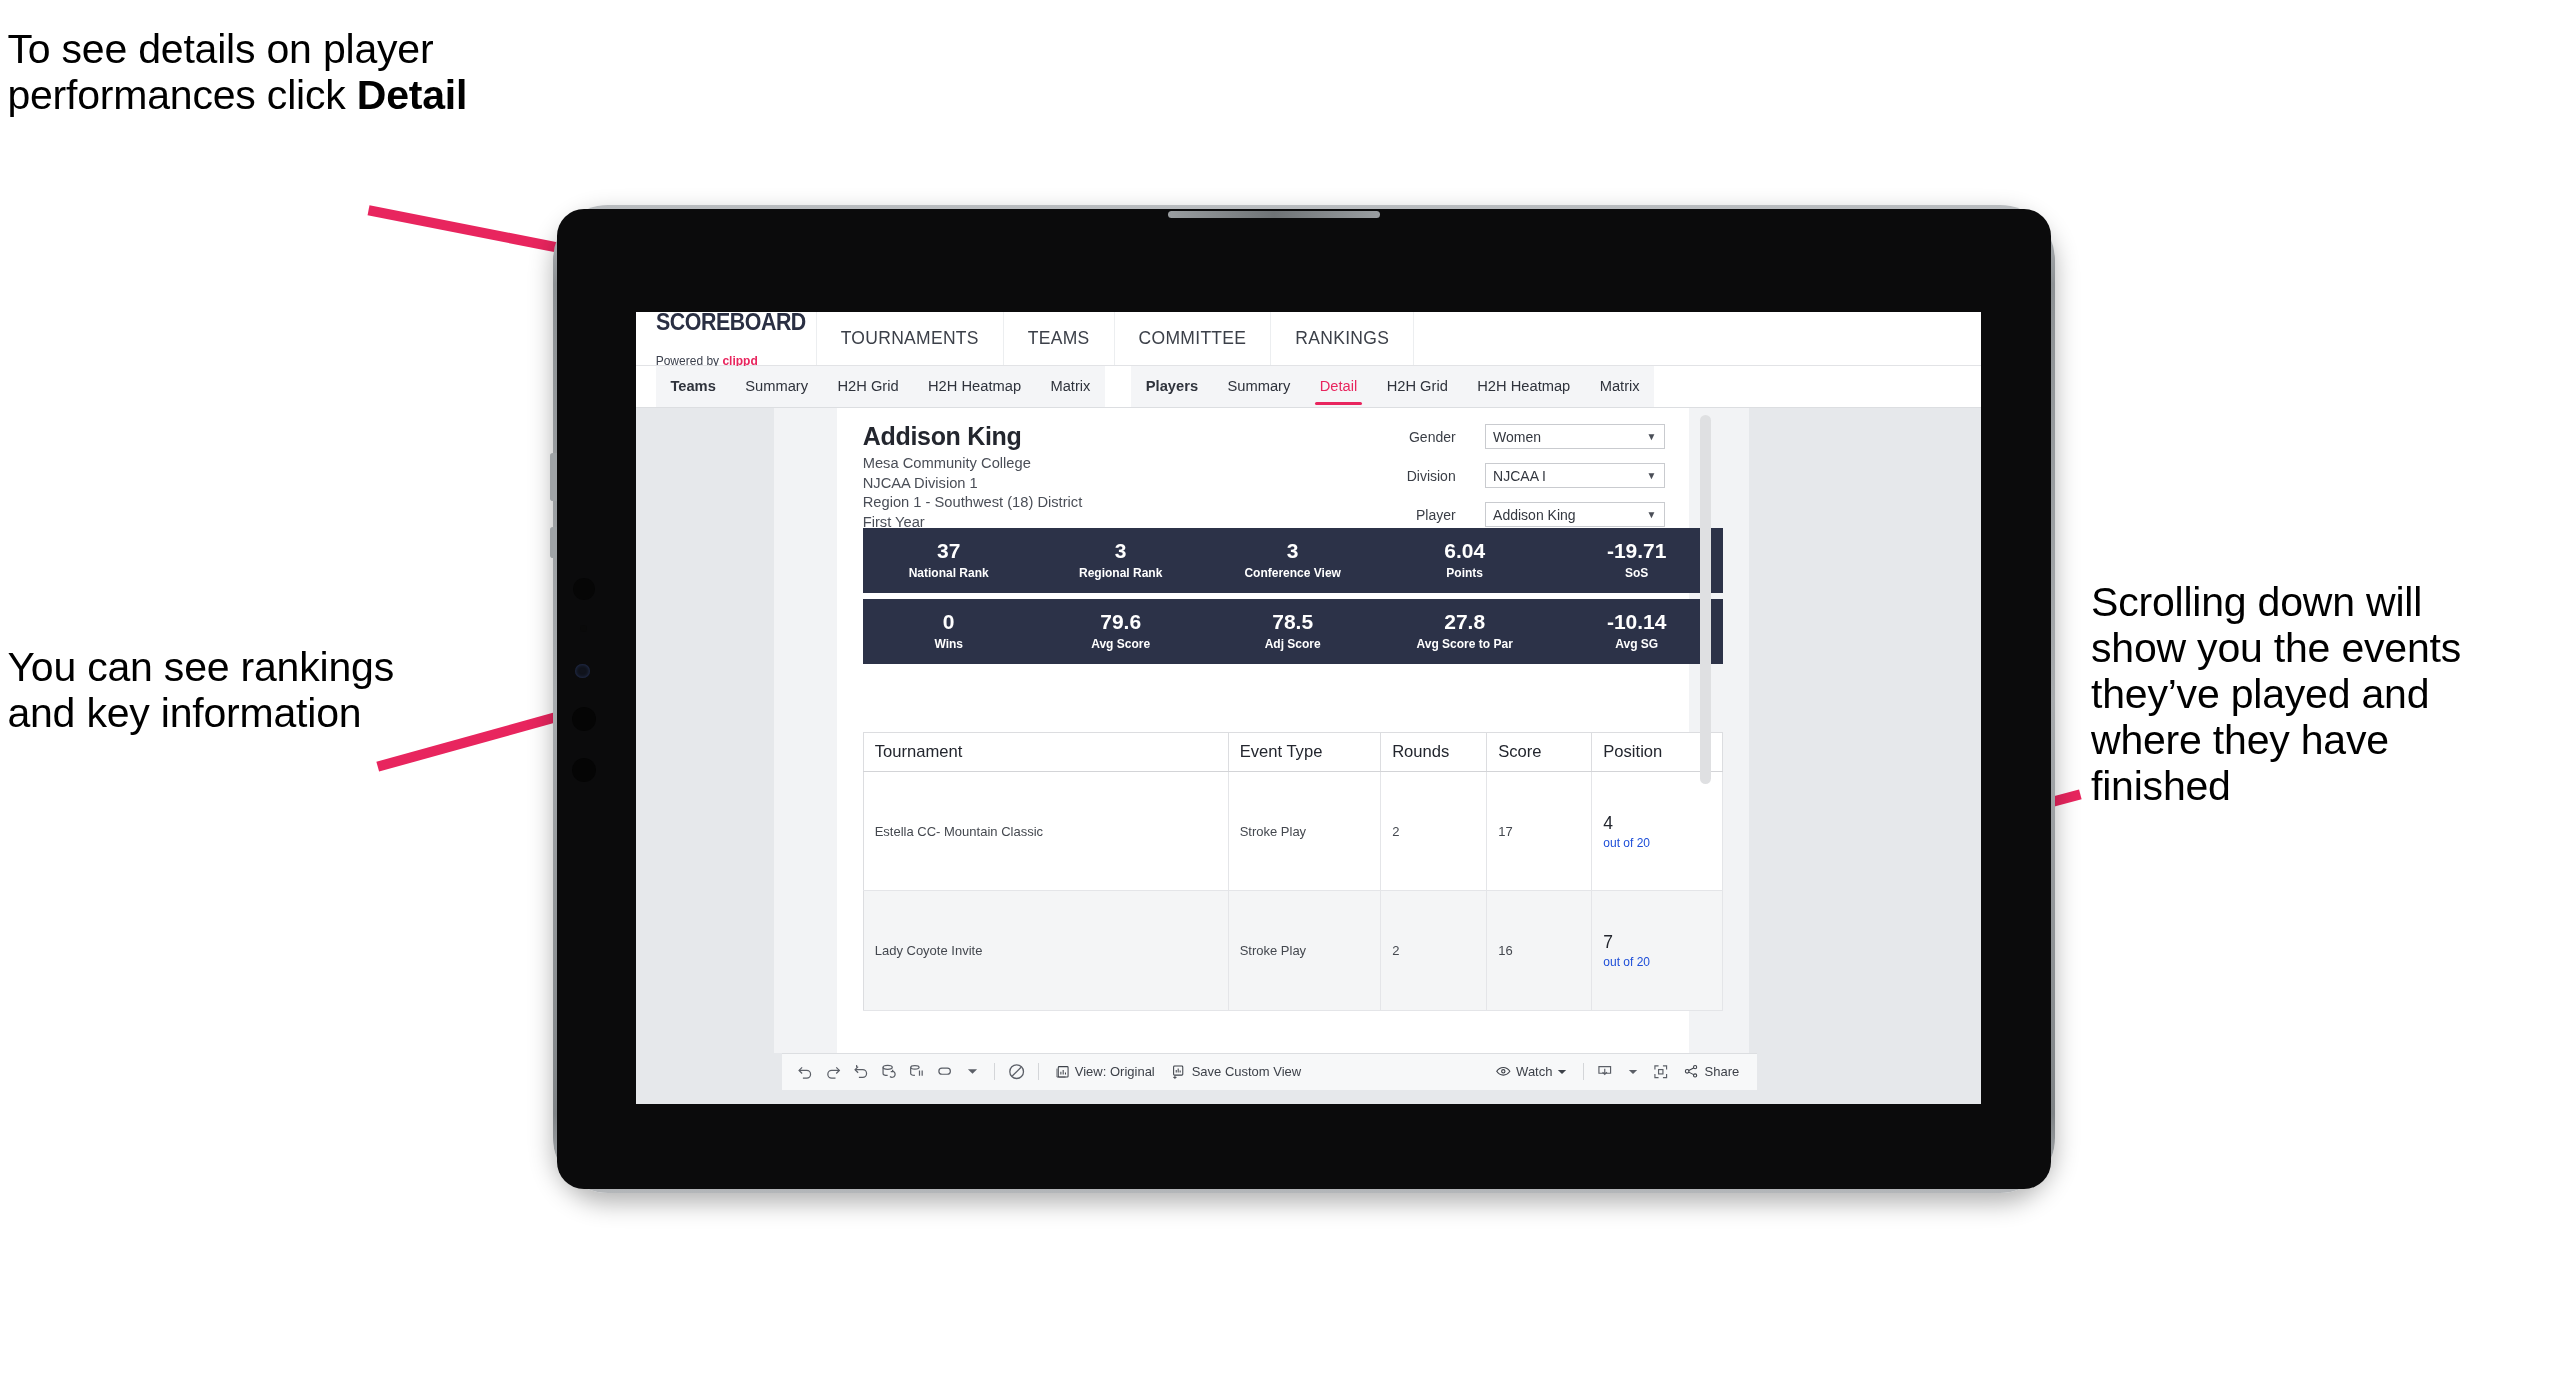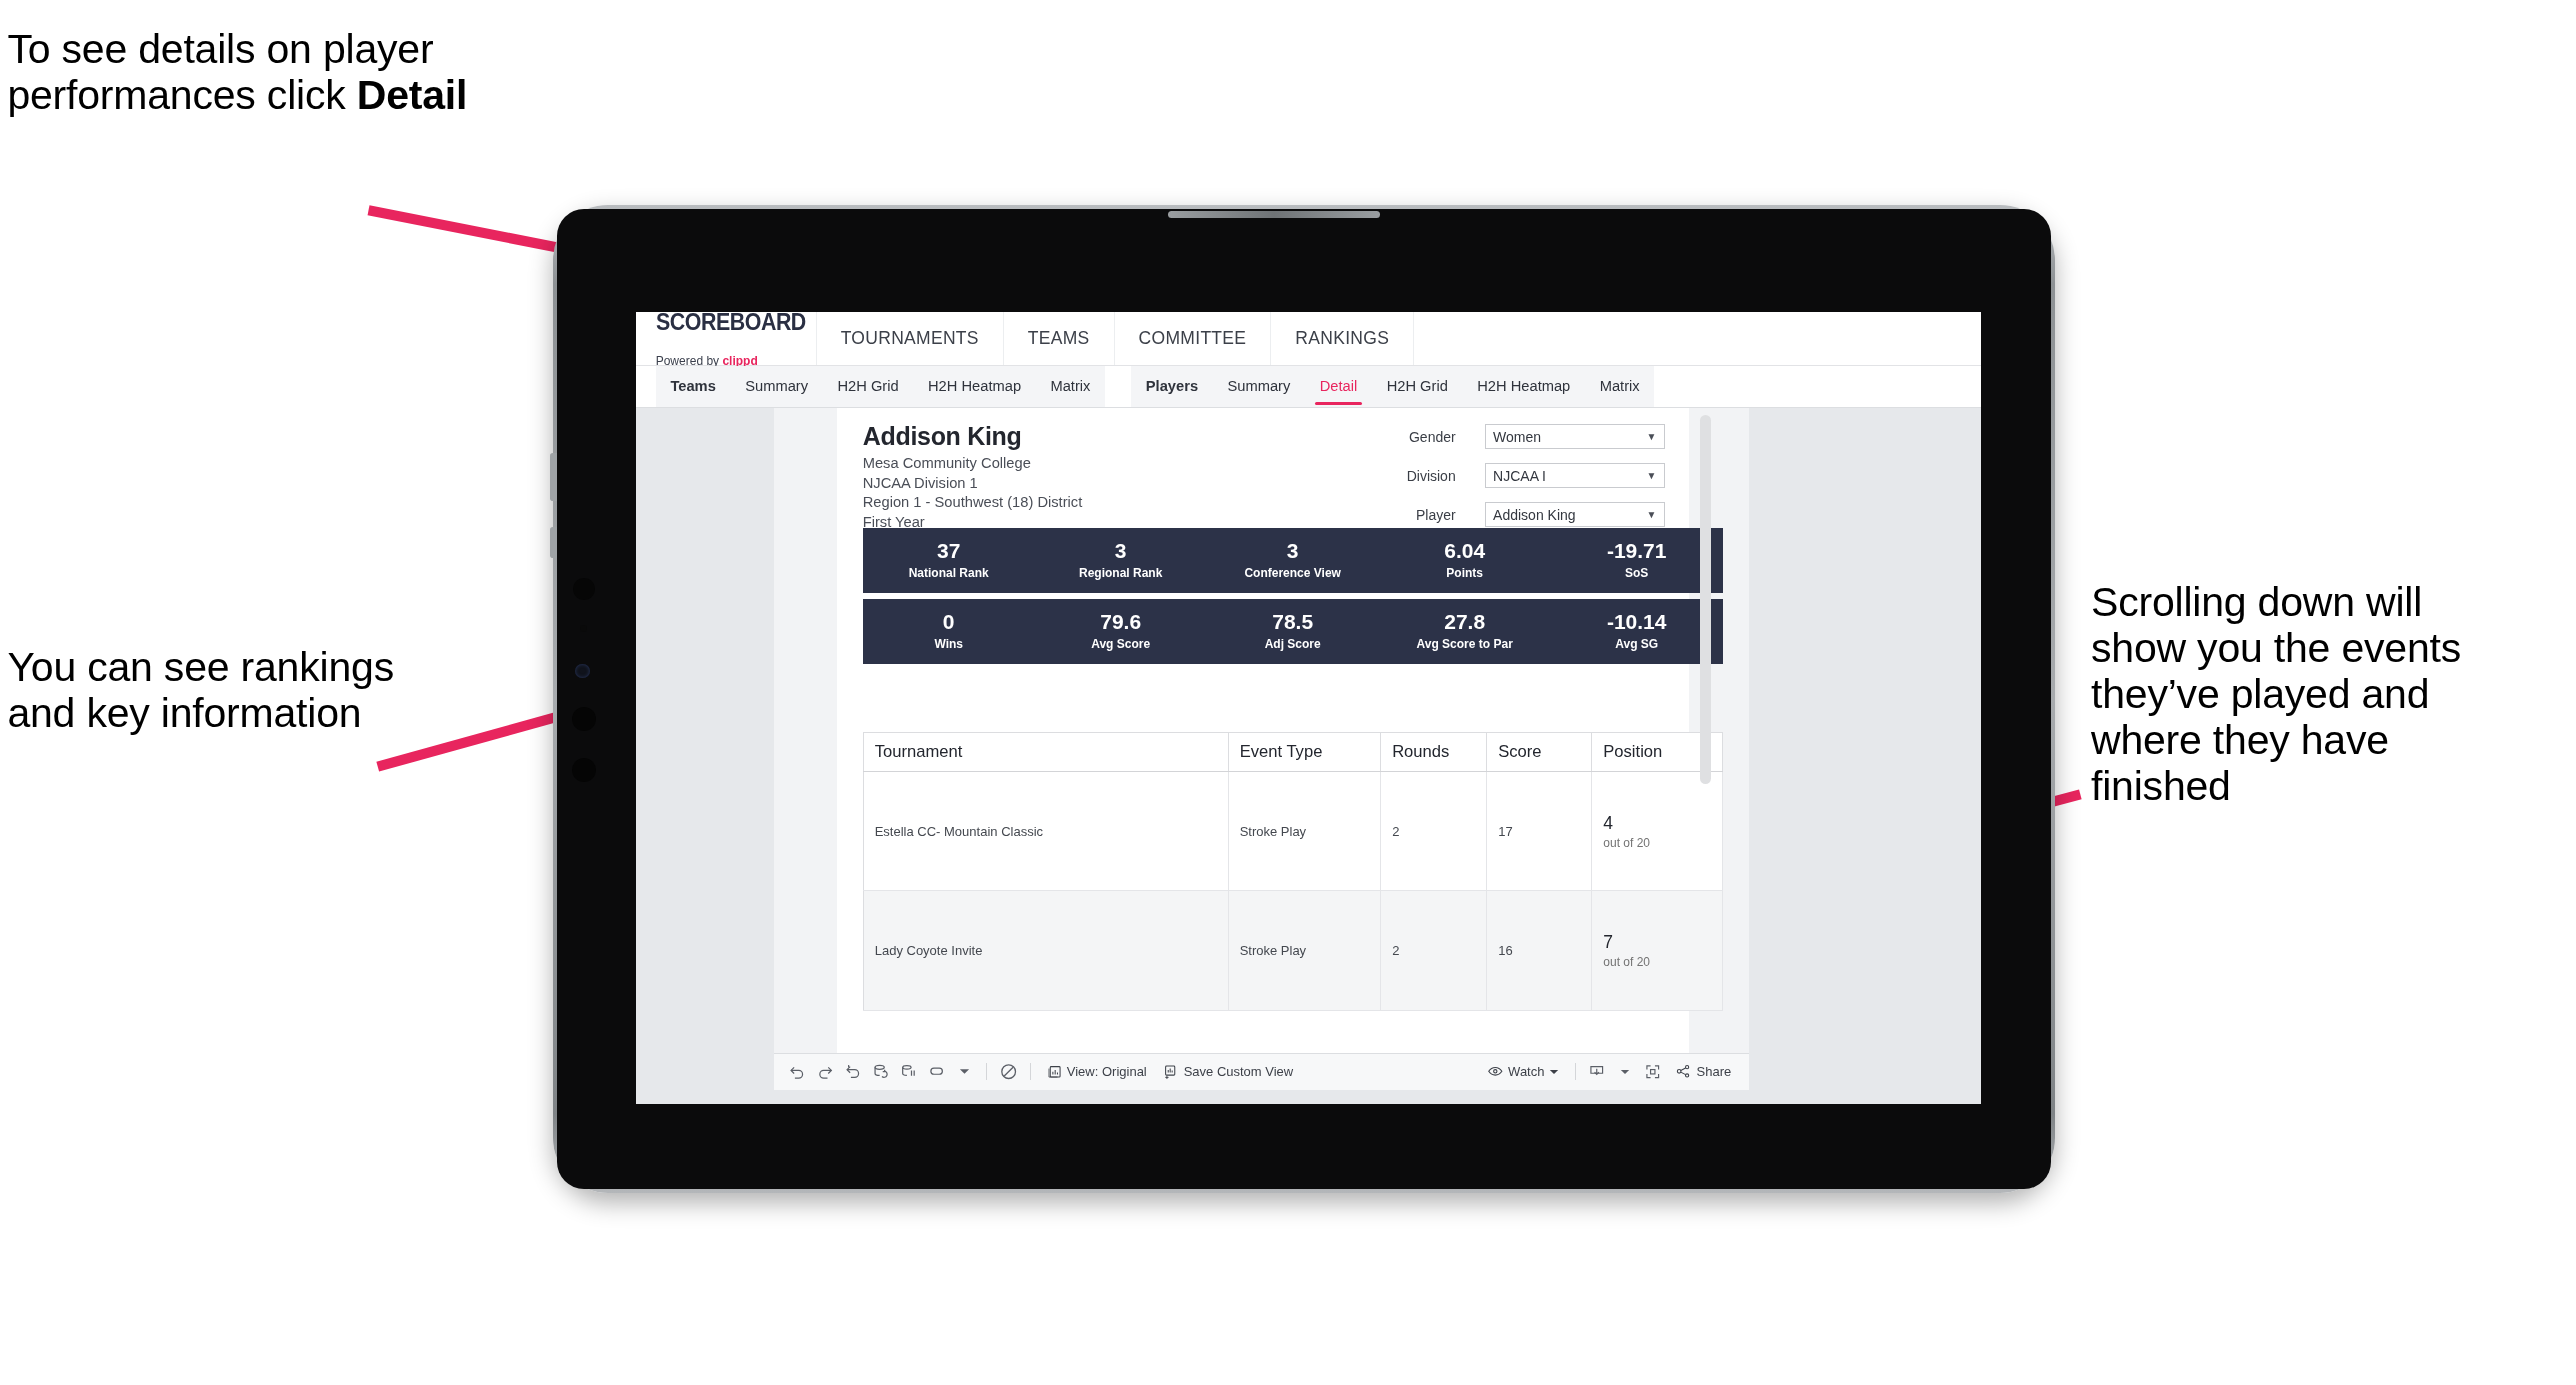--- a/index.html
+++ b/index.html
@@ -109,24 +109,24 @@
   
   #events-table{position:absolute;left:26px;top:324px;width:860px;
     border:0.9px solid #dcdde0;border-collapse:collapse;background:#fff;}
   #events-table th{border-right:0.9px solid #dcdde0;border-bottom:1.8px solid #d3d4d7;
     font-size:16.6px;font-weight:normal;color:#23262e;text-align:left;padding:9.2px 11px;}
   #events-table td{border-right:0.9px solid #e4e5e8;border-bottom:0.9px solid #e4e5e8;
     font-size:13px;color:#44484f;padding:9.2px 11px;height:100px;vertical-align:middle;}
   #events-table th.c,#events-table td.c{text-align:left;}
   #events-table tr.alt td{background:#f4f5f6;}
   .pos-num{font-size:17.5px;color:#23262e;}
-  .pos-sub{font-size:12px;color:#737373;margin-top:1.8px;}
-
-  
-  #toolbar{position:absolute;left:138px;top:645px;width:975px;height:37px;
+  .pos-sub{font-size:12px;color:#1d4ed8;margin-top:1.8px;}
+
+  
+  #toolbar{position:absolute;left:146px;top:645px;width:975px;height:37px;
     background:#f7f8f9;border-top:0.9px solid #dcdee1;display:flex;align-items:center;
     padding:0 9.2px;box-sizing:border-box;font-size:13px;color:#3d4149;}
   .tb-ico{width:28px;height:24px;display:flex;align-items:center;justify-content:center;color:#5b5f67;}
   .tb-sep{width:0.9px;height:16.6px;background:#d4d6d9;margin:0 7.4px;}
   .tb-item{display:flex;align-items:center;gap:4.6px;padding:0 8.3px;white-space:nowrap;}
   .tb-spacer{flex:1;}
   svg{display:block;}
 </style>
 </head>
 <body>

